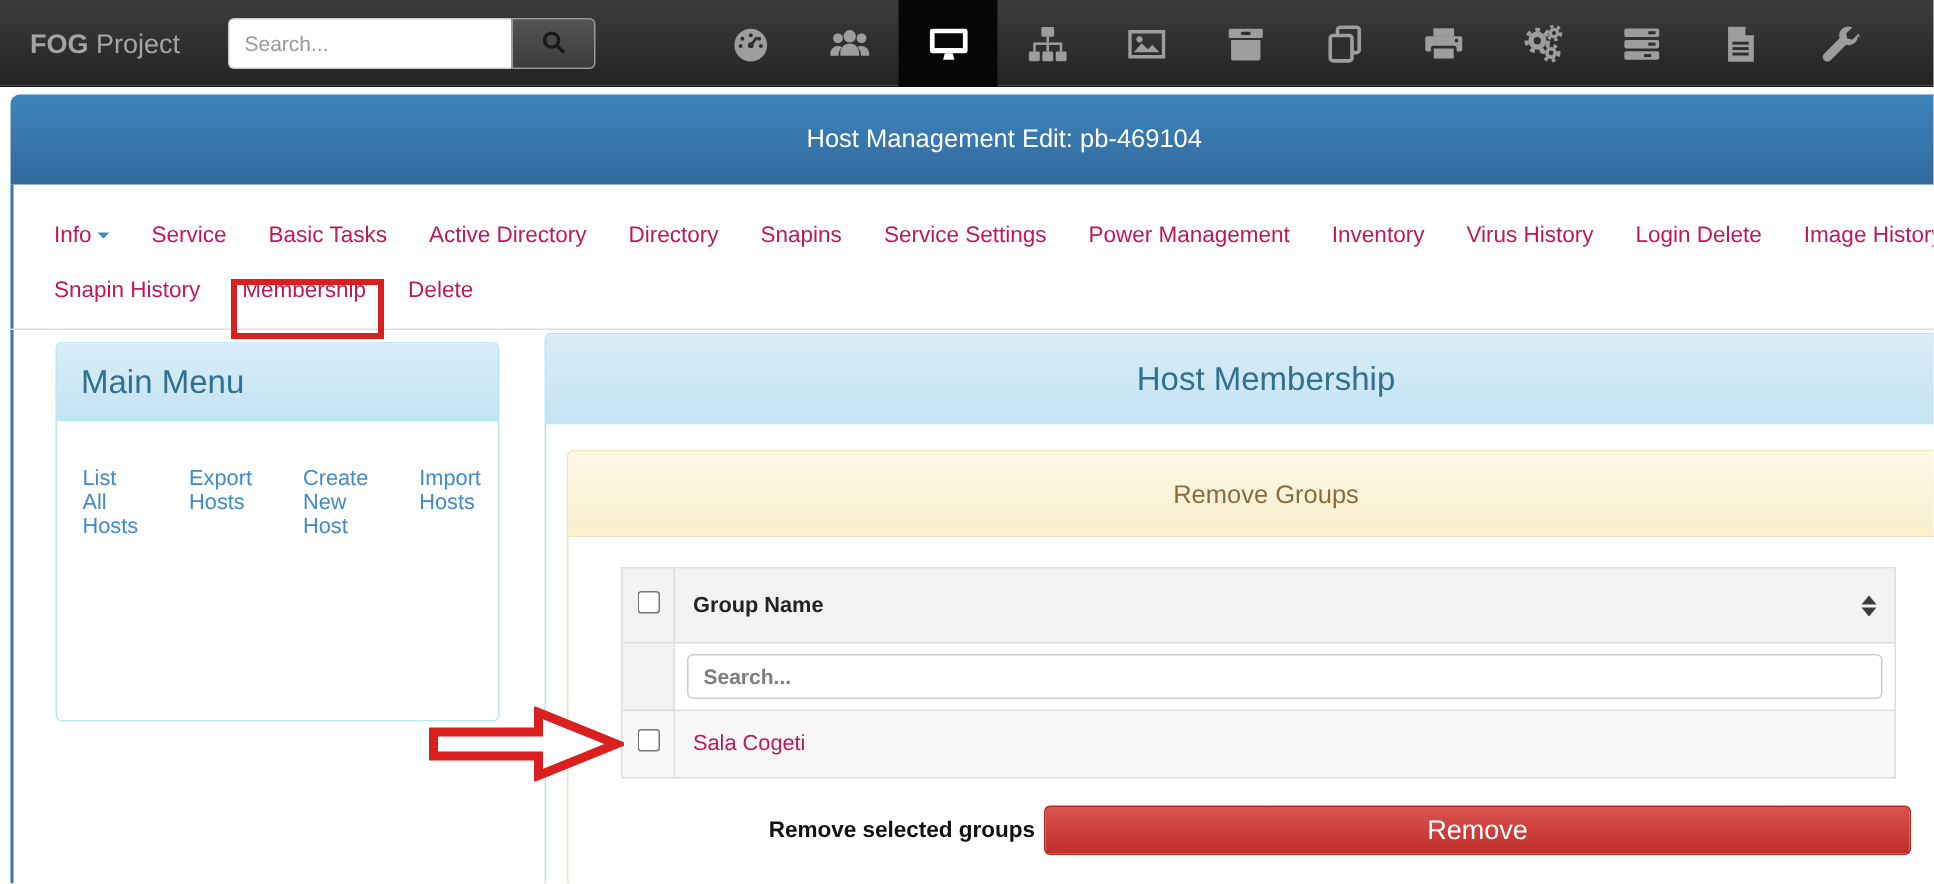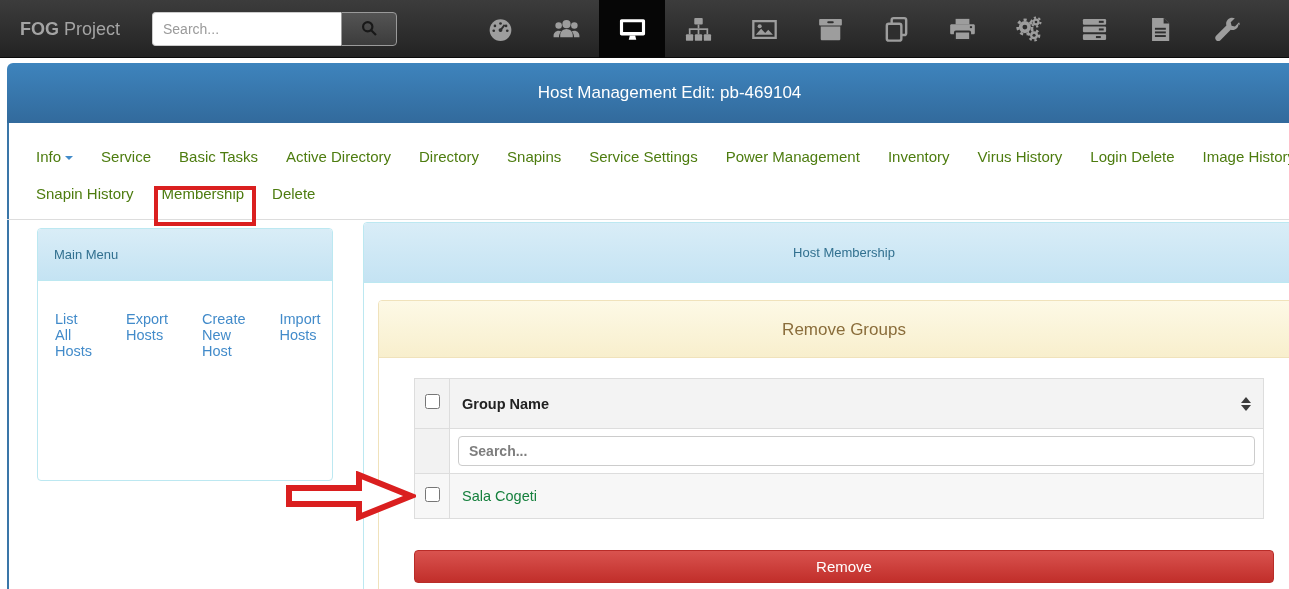--- a/index.html
+++ b/index.html
@@ -28,30 +28,30 @@
 
   
   .page-header { position:absolute; left:7px; top:63px; width:1325px; height:60px;
     background:linear-gradient(#3e84bd,#326a9c); border-radius:6px 6px 0 0;
     color:#fff; font-size:17px; text-align:center; line-height:60px; }
   .outer-left-border { position:absolute; left:7px; top:123px; width:2px; height:466px; background:#3a76a8; }
 
   
   .tabs { position:absolute; left:22px; top:138px; width:1300px; }
   .tab-row { display:flex; }
-  .tab-row a { display:block; padding:10px 14px; font-size:15px; color:#4d7c0f;
+  .tab-row a { display:block; padding:10px 14px; font-size:15px; color:#be185d;
     text-decoration:none; white-space:nowrap; cursor:pointer; }
   .caret-down { display:inline-block; margin-left:4px; vertical-align:middle;
     border-left:4px solid transparent; border-right:4px solid transparent; border-top:4px solid #428bca; }
   .tabs-underline { position:absolute; left:7px; top:219px; width:1325px; height:1px; background:#ddd; }
 
   
   .panel { border:1px solid #bce8f1; border-radius:4px; background:#fff; }
   .panel-info-heading { background:linear-gradient(#d9edf7,#c4e3f3);
-    border-bottom:1px solid #bce8f1; color:#31708f; font-size:13px; }
+    border-bottom:1px solid #bce8f1; color:#31708f; font-size:22px; }
 
   .sidebar { position:absolute; left:37px; top:228px; width:296px; height:253px; overflow:hidden; }
   .sidebar .panel-info-heading { height:52px; line-height:52px; padding-left:16px; border-radius:3px 3px 0 0; }
   .sidebar-body { padding:18px 0 0 0; display:flex; flex-direction:row; }
   .sidebar-body a { display:block; padding:12px 17px; font-size:14.5px; color:#428bca;
     text-decoration:none; cursor:pointer; }
 
   .main-panel { position:absolute; left:363px; top:222px; width:962px; height:520px; overflow:hidden; }
   .main-panel .panel-info-heading { height:60px; line-height:60px; text-align:center; border-radius:3px 3px 0 0; }
   .main-body { padding:17px 14px; }
@@ -72,28 +72,28 @@
   .sort-carets .up { width:0; height:0; border-left:5px solid transparent; border-right:5px solid transparent; border-bottom:6px solid #3c3c3c; }
   .sort-carets .down { width:0; height:0; border-left:5px solid transparent; border-right:5px solid transparent; border-top:6px solid #3c3c3c; }
   tr.filter-row td { height:45px; }
   tr.filter-row td.col-check { background:#f2f2f2; }
   tr.filter-row td.col-name { background:#fff; padding:0 8px; }
   tr.filter-row input { width:100%; height:30px; border:1px solid #ccc; border-radius:4px;
     padding:0 10px; font-size:14px; outline:none; }
   tr.filter-row input::placeholder { color:#7d7d7d; font-weight:bold; }
   tr.data-row td { height:45px; background:#f7f7f7; }
   tr.data-row td.col-name { padding:0 12px; }
-  tr.data-row a { color:#15803d; font-size:14.5px; text-decoration:none; cursor:pointer; }
+  tr.data-row a { color:#be185d; font-size:14.5px; text-decoration:none; cursor:pointer; }
   input[type="checkbox"] { width:15px; height:15px; cursor:pointer; }
 
   
   .rg-footer { margin-top:18px; display:flex; align-items:center; width:860px; }
   .rg-footer .lbl { width:282px; text-align:right; font-weight:bold; font-size:15px; color:#111; padding-right:6px; }
   .btn-danger { flex:1; height:33px; border:1px solid #b92c28; border-radius:4px;
-    background:linear-gradient(#d9534f,#c12e2a); color:#fff; font-size:15px; cursor:pointer;margin-top:13px; }
+    background:linear-gradient(#d9534f,#c12e2a); color:#fff; font-size:18px; cursor:pointer; }
 
   
   .annot-box { position:absolute; left:154px; top:186px; width:102px; height:40px;
     border:4px solid #da1f1f; z-index:60; pointer-events:none; }
   .annot-arrow { position:absolute; left:284px; top:471px; z-index:60; pointer-events:none; }
 </style>
 </head>
 <body>
 
 <div class="page">
@@ -324,20 +324,21 @@
                   <input type="checkbox" style="">
                 </td>
                 <td class="col-name">
                   <a>Sala Cogeti</a>
                 </td>
               </tr>
             </tbody>
           </table>
 
           <div class="rg-footer">
+            <span class="lbl">Remove selected groups</span>
             <button class="btn-danger">Remove</button>
           </div>
 
         </div>
       </div>
 
     </div>
   </div>
 
   <div class="annot-box"></div>

